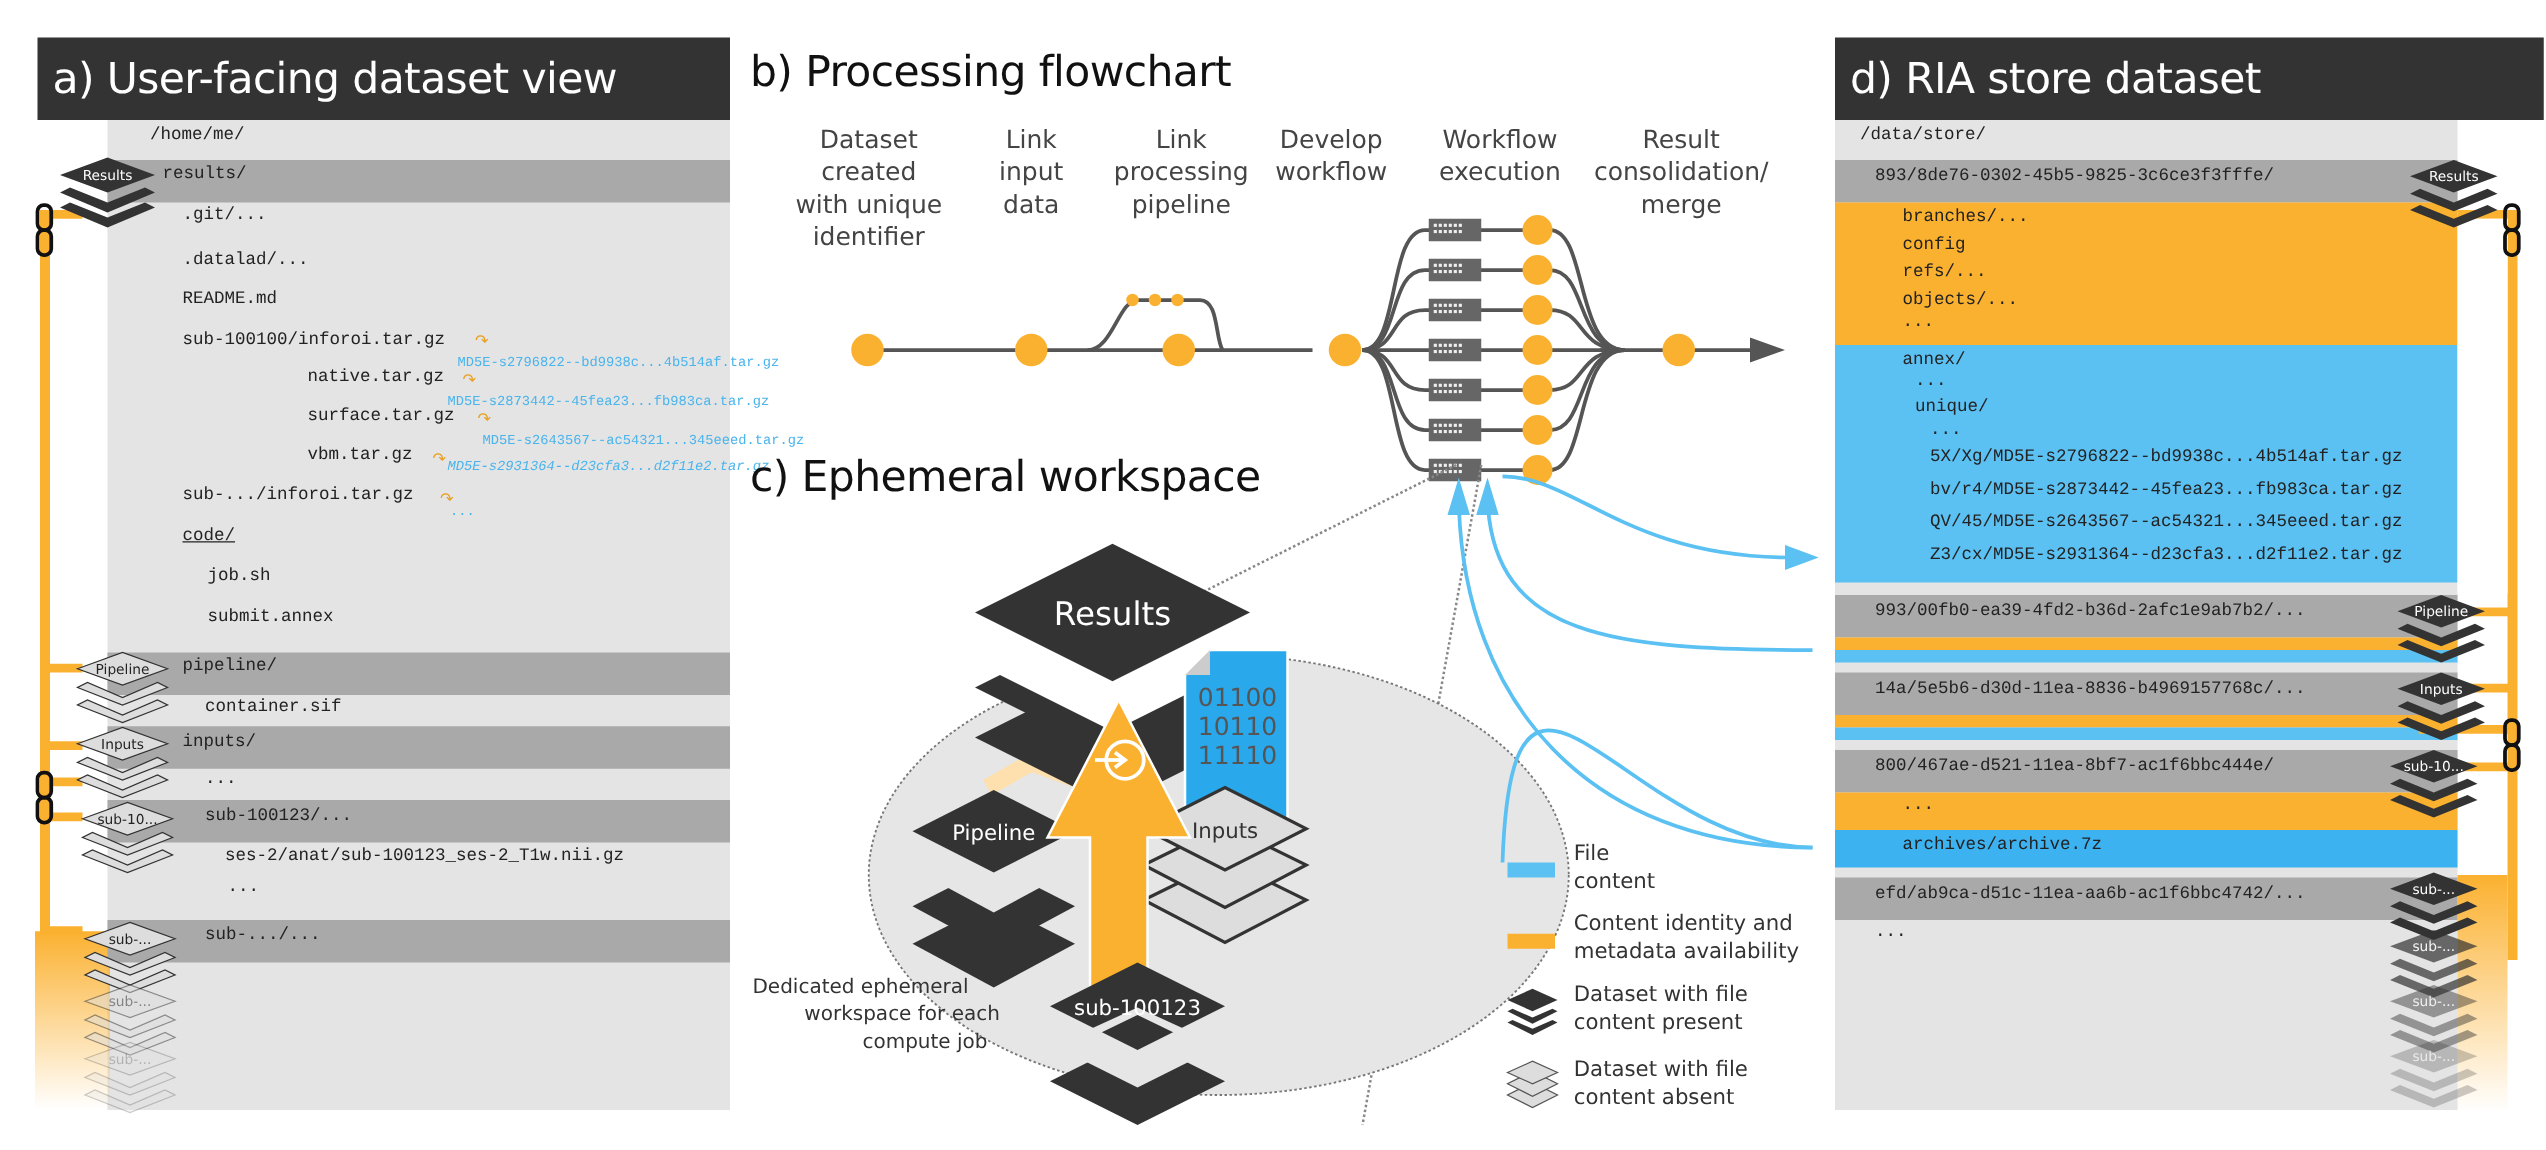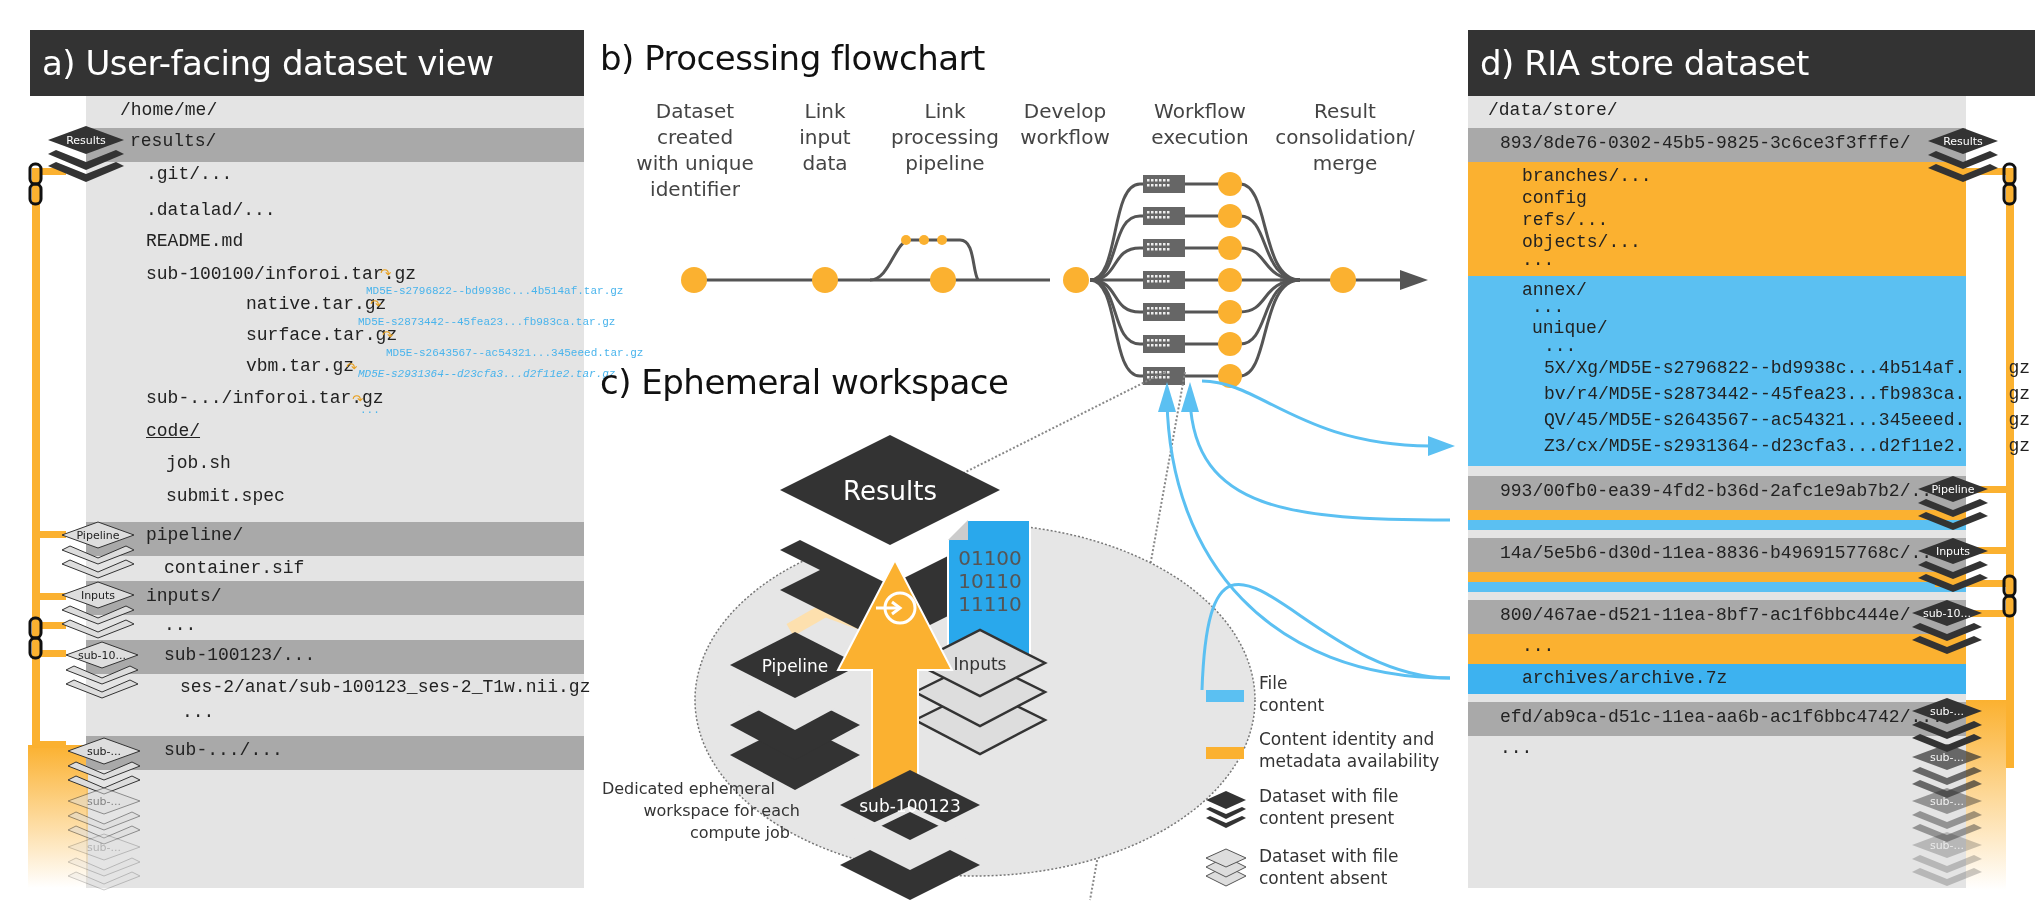--- a/index.html
+++ b/index.html
@@ -3,21 +3,21 @@
 <meta charset="utf-8">
 <style>
   html, body { margin:0; padding:0; background:#ffffff; }
   body { width:2037px; height:920px; position:relative; overflow:hidden;
          font-family:"DejaVu Sans", sans-serif; color:#333; }
   .abs { position:absolute; }
   .panel-title { position:absolute; background:#333333; color:#ffffff;
                  font-family:"DejaVu Sans", sans-serif; font-size:34px; height:66px;
                  line-height:66px; padding-left:12px; box-sizing:border-box; letter-spacing:-0.5px;}
   .plain-title { position:absolute; font-family:"DejaVu Sans", sans-serif; font-size:34px; color:#111; letter-spacing:-0.5px;}
-  .row { position:absolute; font-family:"Liberation Mono","DejaVu Sans Mono",monospace; font-size:18px; color:#222; white-space:nowrap; }
+  .row { position:absolute; font-family:"Liberation Mono","DejaVu Sans Mono",monospace; font-size:14px; color:#222; white-space:nowrap; }
   .hash { position:absolute; font-family:"Liberation Mono","DejaVu Sans Mono",monospace; font-size:11px; color:#4ab4ec; white-space:nowrap; }
   .band { position:absolute; }
   .step-label { position:absolute; text-align:center; font-size:20px; color:#444; line-height:26px; white-space:pre-line; }
   .legend-text { position:absolute; font-size:17px; color:#333; line-height:22px; white-space:pre-line; }
   svg text { font-family:"DejaVu Sans", sans-serif; }
 </style>
 </head>
 <body>
 
 <div>
@@ -50,21 +50,21 @@
   <div class="row" style="left:146px;top:164px;">.git/...</div>
   <div class="row" style="left:146px;top:200px;">.datalad/...</div>
   <div class="row" style="left:146px;top:231px;">README.md</div>
   <div class="row" style="left:146px;top:264px;">sub-100100/inforoi.tar.gz</div>
   <div class="row" style="left:246px;top:294px;text-align:center;">native.tar.gz</div>
   <div class="row" style="left:246px;top:325px;">surface.tar.gz</div>
   <div class="row" style="left:246px;top:356px;">vbm.tar.gz</div>
   <div class="row" style="left:146px;top:388px;">sub-.../inforoi.tar.gz</div>
   <div class="row" style="left:146px;top:421px;text-decoration:underline;">code/</div>
   <div class="row" style="left:166px;top:453px;">job.sh</div>
-  <div class="row" style="left:166px;top:486px;">submit.spec</div>
+  <div class="row" style="left:166px;top:486px;">submit.annex</div>
 
   <span class="abs" style="left:380px;top:266px;color:#e8a020;font-size:13px;">↷</span>
   <span class="abs" style="left:370px;top:297px;color:#e8a020;font-size:13px;">↷</span>
   <span class="abs" style="left:382px;top:328px;color:#e8a020;font-size:13px;">↷</span>
   <span class="abs" style="left:346px;top:360px;color:#e8a020;font-size:13px;">↷</span>
   <span class="abs" style="left:352px;top:392px;color:#e8a020;font-size:13px;">↷</span>
 
   <div class="hash" style="left:366px;top:285px;">MD5E-s2796822--bd9938c...4b514af.tar.gz</div>
   <div class="hash" style="left:358px;top:316px;">MD5E-s2873442--45fea23...fb983ca.tar.gz</div>
   <div class="hash" style="left:358px;top:347px;padding-left:28px;">MD5E-s2643567--ac54321...345eeed.tar.gz</div>

